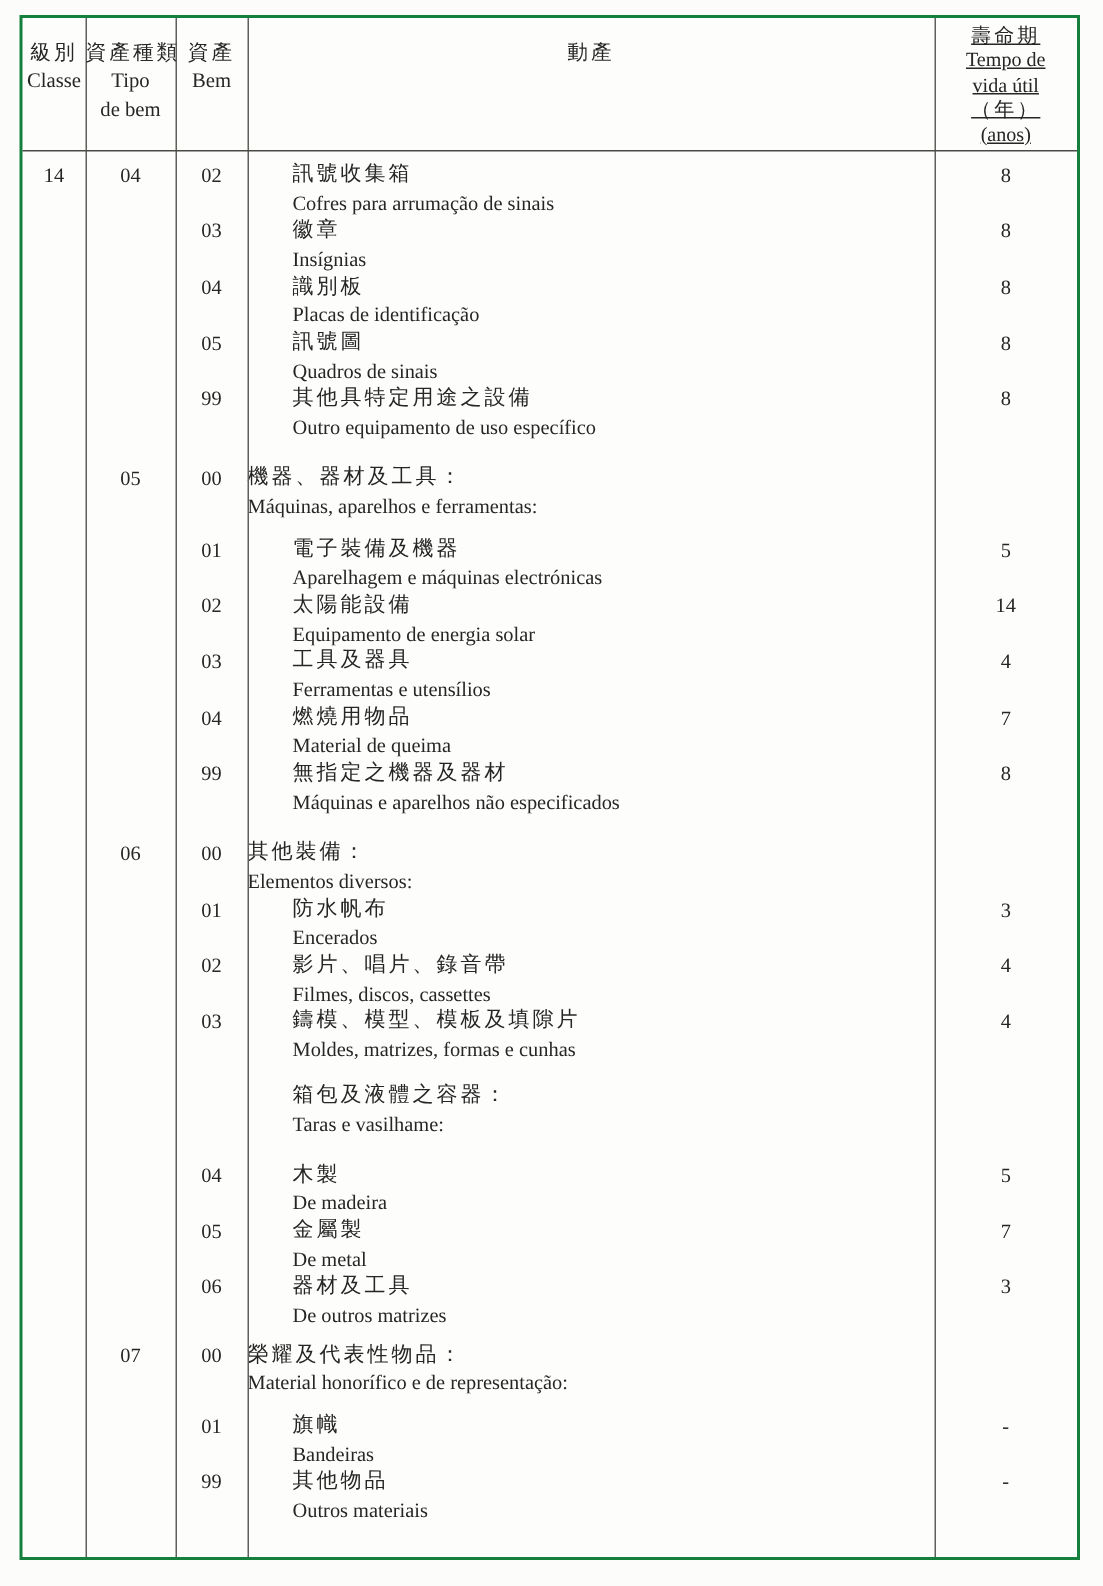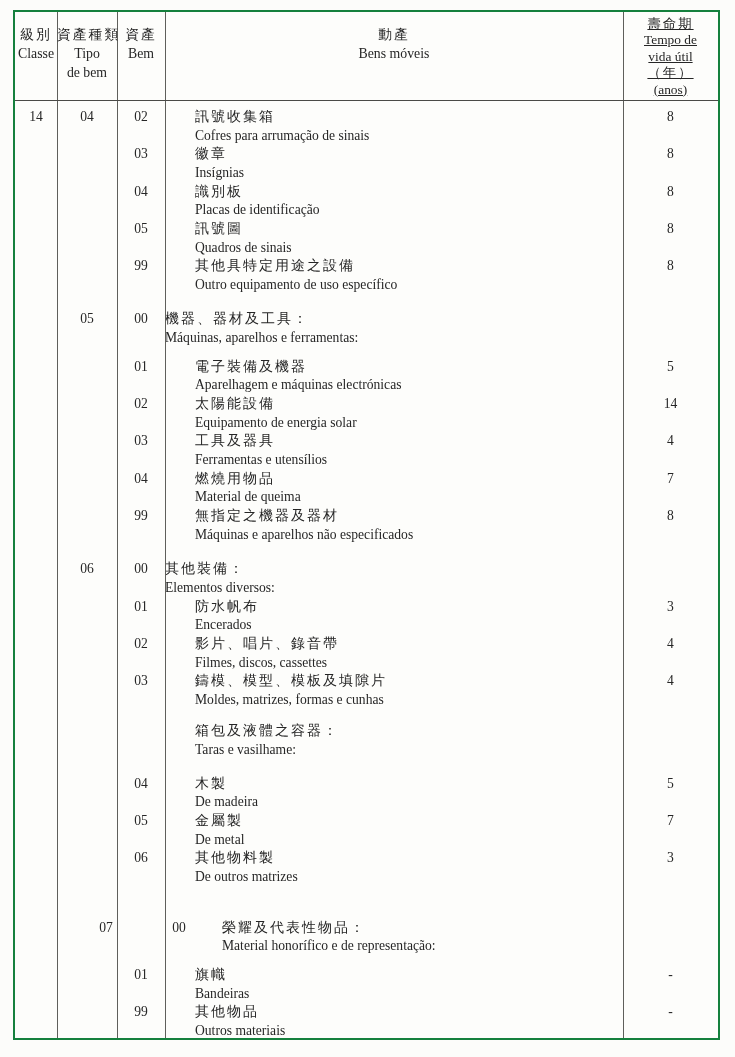--- a/index.html
+++ b/index.html
@@ -63,21 +63,20 @@
         <div class="hzh">資產種類</div>
         <div>Tipo</div>
         <div>de bem</div>
       </div>
       <div class="hc hc3">
         <div class="hzh">資產</div>
         <div>Bem</div>
       </div>
       <div class="hc hc4">
         <div class="hzh">動產</div>
-        <div>Bens móveis</div>
       </div>
       <div class="hc hc5">
         <div class="hzh">壽命期</div>
         <div>Tempo de</div>
         <div>vida útil</div>
         <div class="hzh">（年）</div>
         <div>(anos)</div>
       </div>
     </div>
 
@@ -260,26 +259,26 @@
             <div class="line zh">金屬製</div>
             <div class="line pt">De metal</div>
           </div>
           <div class="cell c-life">7</div>
         </div>
         <div class="entry">
           <div class="cell c-class"></div>
           <div class="cell c-tipo"></div>
           <div class="cell c-bem">06</div>
           <div class="cell c-text itm">
-            <div class="line zh">其他物料製</div>
+            <div class="line zh">器材及工具</div>
             <div class="line pt">De outros matrizes</div>
           </div>
           <div class="cell c-life">3</div>
         </div>
-        <div class="entry" style="margin-top: 32px; gap: 19px;">
+        <div class="entry" style="margin-top: 8px;">
           <div class="cell c-class"></div>
           <div class="cell c-tipo">07</div>
           <div class="cell c-bem">00</div>
           <div class="cell c-text hdr">
             <div class="line zh">榮耀及代表性物品：</div>
             <div class="line pt">Material honorífico e de representação:</div>
           </div>
           <div class="cell c-life"></div>
         </div>
         <div class="entry" style="margin-top: 10px;">

